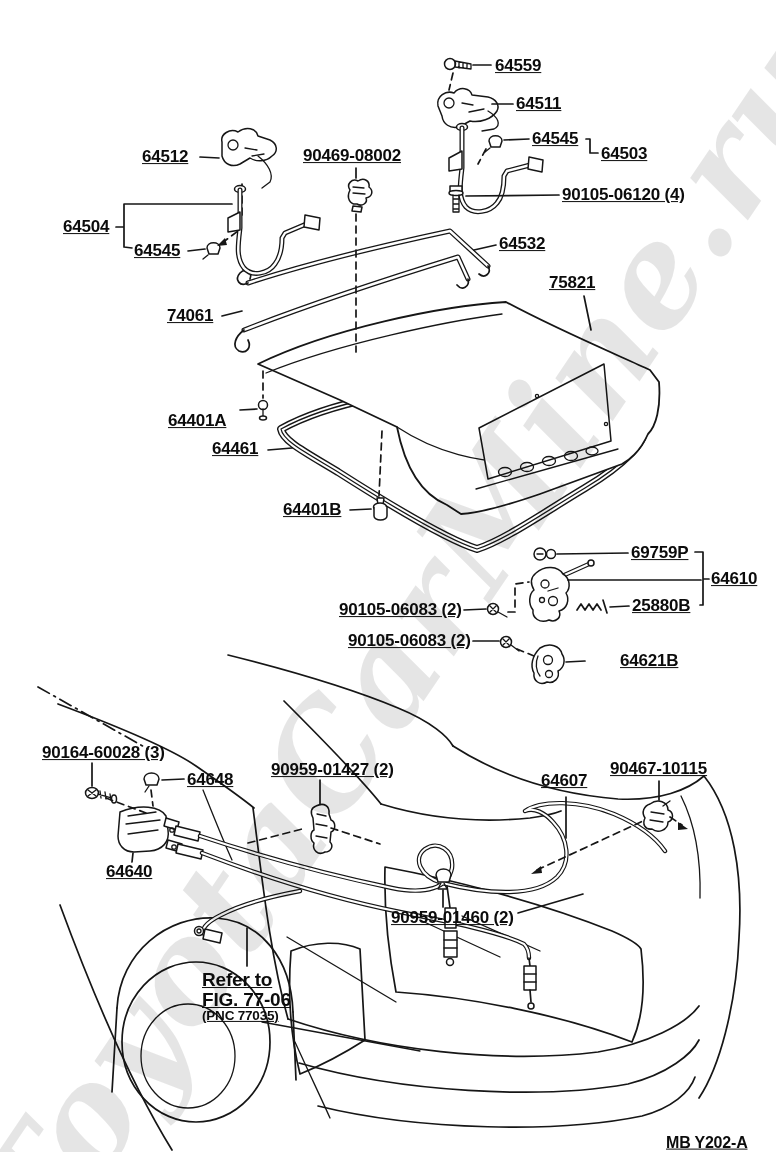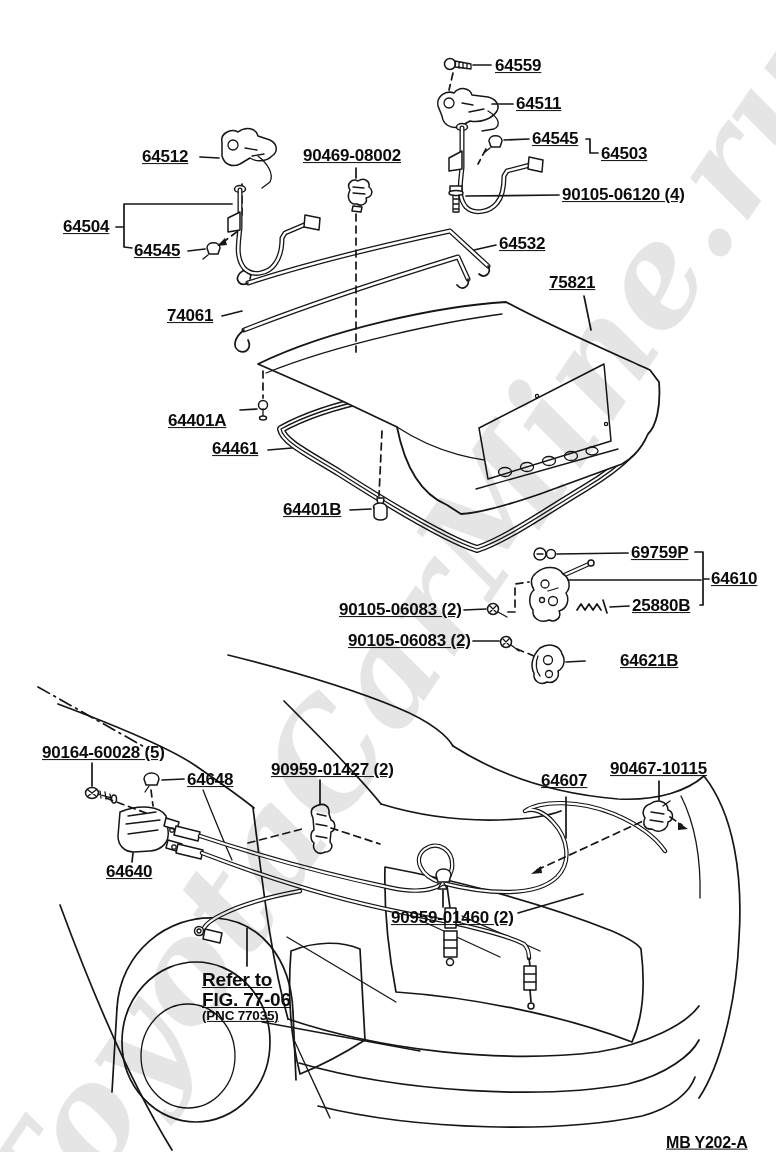--- a/index.html
+++ b/index.html
@@ -323,21 +323,21 @@
 <div class="lbl" style="left:167px;top:316px">74061</div>
 <div class="lbl" style="left:168px;top:421px">64401A</div>
 <div class="lbl" style="left:212px;top:449px">64461</div>
 <div class="lbl" style="left:283px;top:510px">64401B</div>
 <div class="lbl" style="left:631px;top:553px">69759P</div>
 <div class="lbl" style="left:711px;top:579px">64610</div>
 <div class="lbl" style="left:339px;top:610px">90105-06083 (2)</div>
 <div class="lbl" style="left:632px;top:606px">25880B</div>
 <div class="lbl" style="left:348px;top:641px">90105-06083 (2)</div>
 <div class="lbl" style="left:620px;top:661px">64621B</div>
-<div class="lbl" style="left:42px;top:753px">90164-60028 (5)</div>
+<div class="lbl" style="left:42px;top:753px">90164-60028 (3)</div>
 <div class="lbl" style="left:187px;top:780px">64648</div>
 <div class="lbl" style="left:271px;top:770px">90959-01427 (2)</div>
 <div class="lbl" style="left:541px;top:781px">64607</div>
 <div class="lbl" style="left:610px;top:769px">90467-10115</div>
 <div class="lbl" style="left:106px;top:872px">64640</div>
 <div class="lbl" style="left:391px;top:918px">90959-01460 (2)</div>
 
 <div class="lbl note1" style="left:202px;top:980px">Refer to</div>
 <div class="lbl note1" style="left:202px;top:1000px">FIG. 77-06</div>
 <div class="lbl note3" style="left:202px;top:1016px">(PNC 77035)</div>

